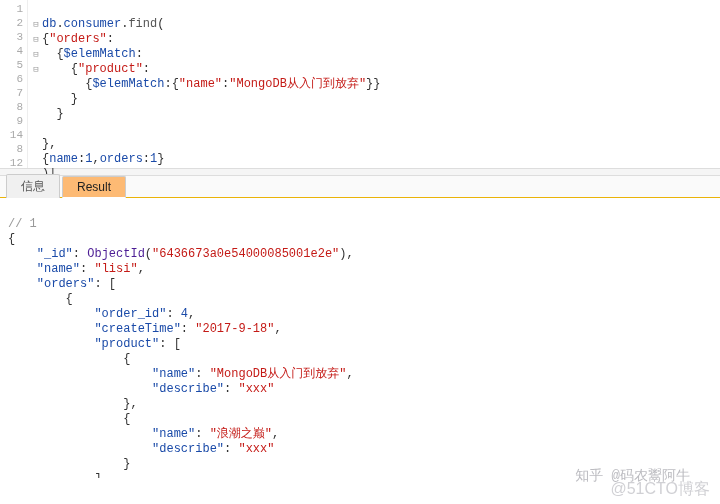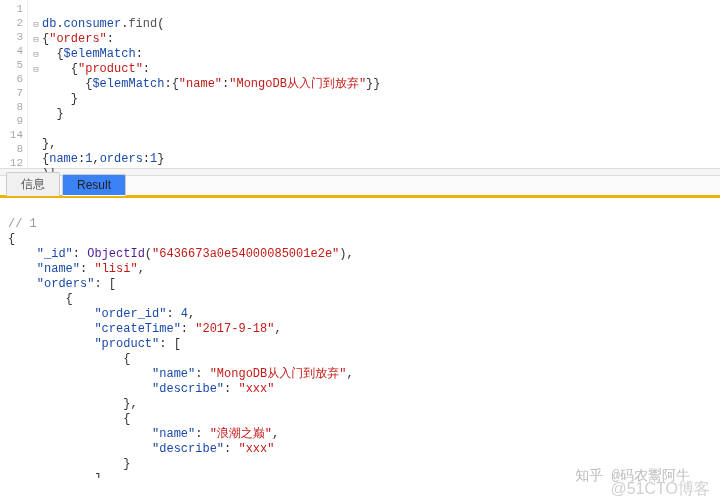--- a/index.html
+++ b/index.html
@@ -53,39 +53,39 @@
     background: #f5f5f5;
     border-top: 1px solid #ddd;
     border-bottom: 1px solid #ddd;
   }
 
   .tabs {
     display: flex;
     align-items: flex-end;
     height: 22px;
     padding-left: 6px;
-    border-bottom: 3px solid #eab308;
+    border-bottom: 1px solid #eab308;
     font-family: "Microsoft YaHei","Segoe UI",Arial,sans-serif;
     font-size: 12px;
     background: #fafafa;
   }
   .tab {
     padding: 3px 14px;
     border: 1px solid #ccc;
     border-bottom: none;
     background: #f0f0f0;
     margin-right: 2px;
     border-radius: 2px 2px 0 0;
     color: #555;
     cursor: pointer;
     position: relative;
     top: 1px;
   }
   .tab.active {
-    background: #3b82f6;
+    background: #fdba74;
     color: #222;
     border-bottom: 1px solid #fff;
   }
 
   .result {
     padding: 4px 8px 0 8px;
     line-height: 15px;
     white-space: pre;
     font-family: Consolas, "Courier New", monospace;
     font-size: 12px;

